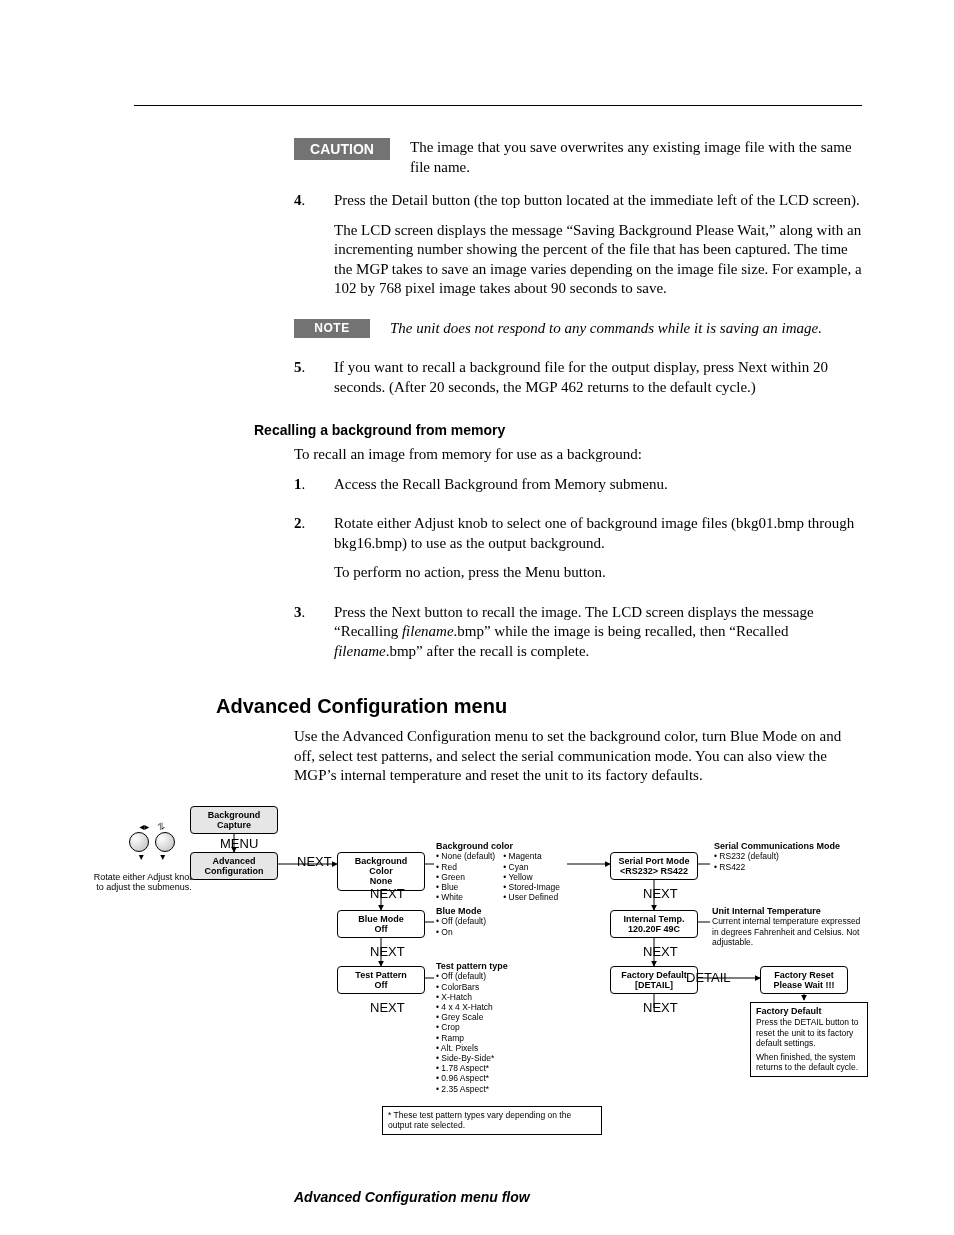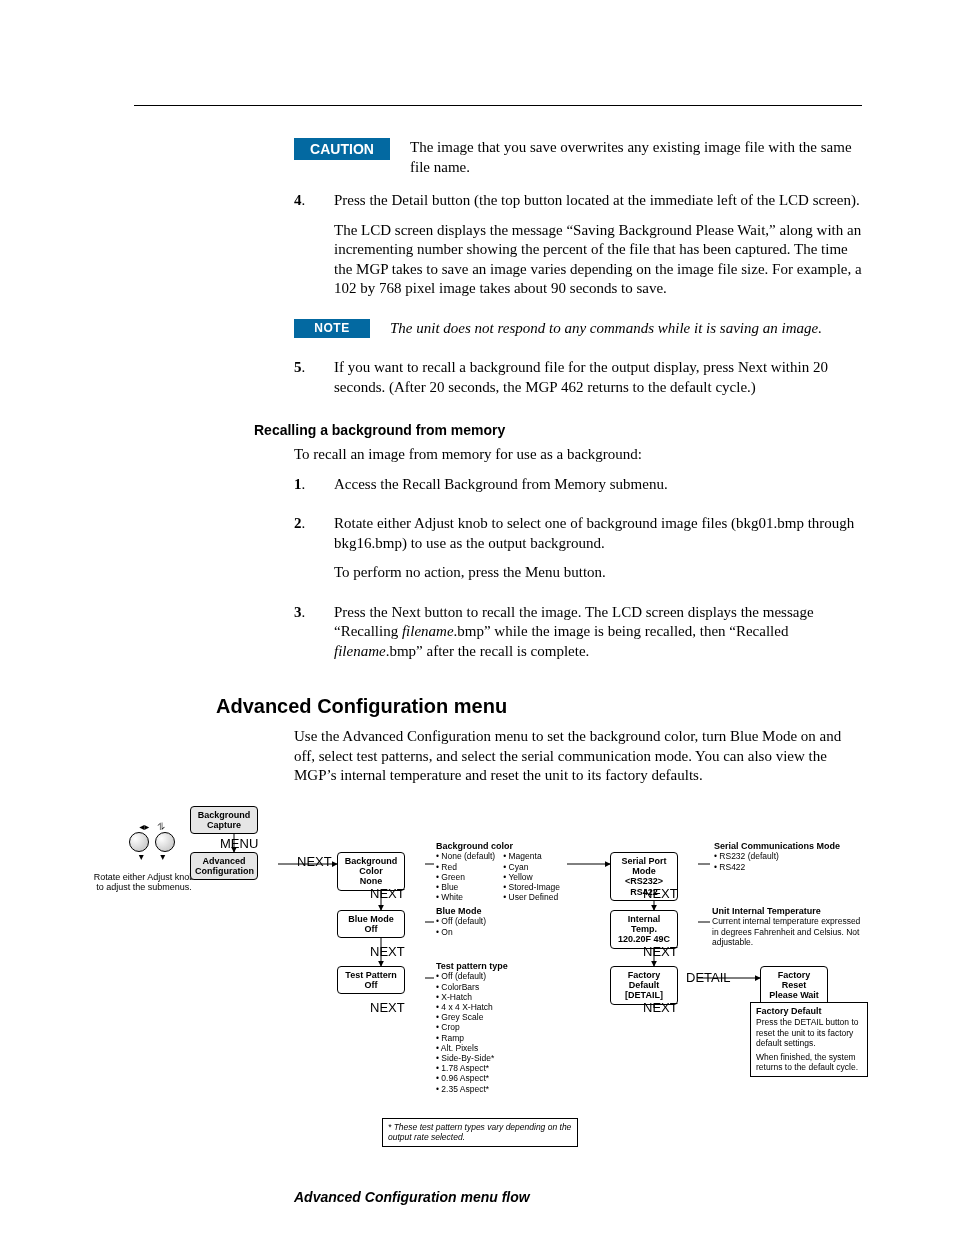--- a/index.html
+++ b/index.html
@@ -22,21 +22,21 @@
   }
   .content {
     margin-left: 220px;
   }
   .callout-row {
     display: flex;
     align-items: flex-start;
     margin-bottom: 4px;
   }
   .callout {
-    background: #0369a1;
+    background: #737373;
     color: #fff;
     font-family: Arial, Helvetica, sans-serif;
     font-weight: bold;
     font-size: 14px;
     padding: 2px 8px;
     margin-right: 16px;
     flex: none;
     text-align: center;
   }
   .callout.caution { width: 80px; }
@@ -88,21 +88,21 @@
   }
   .lcd {
     position: absolute;
     border: 1px solid #000;
     border-radius: 4px;
     background: #fff;
     font-size: 9px;
     font-weight: bold;
     text-align: center;
     padding: 3px 4px;
-    width: 68px;
+    width: 88px;
     box-sizing: border-box;
     line-height: 1.15;
   }
   .lcd.grey { background: #e6e6e6; }
   .nextlbl {
     position: absolute;
     font-size: 13px;
   }
   .knobs {
     position: absolute;
@@ -322,21 +322,21 @@
       <div>• 4 x 4 X-Hatch</div>
       <div>• Grey Scale</div>
       <div>• Crop</div>
       <div>• Ramp</div>
       <div>• Alt. Pixels</div>
       <div>• Side-By-Side*</div>
       <div>• 1.78 Aspect*</div>
       <div>• 0.96 Aspect*</div>
       <div>• 2.35 Aspect*</div>
     </div>
-    <div class="sidebox" style="left:308px; top:312px; width:196px;font-style:italic;">
+    <div class="sidebox" style="left:308px; top:300px; width:220px;">
       <span>* These test pattern types vary depending on the</span><br>
       <span>output rate selected.</span>
     </div>
 
     <div class="lcd" style="left:536px; top:46px;">
       <span>Serial Port Mode</span><br><span>&lt;RS232&gt;  RS422</span>
     </div>
     <div class="nextlbl" style="left:569px; top:80px;">NEXT</div>
     <div class="lcd" style="left:536px; top:104px;">
       <span>Internal Temp.</span><br><span>120.20F    49C</span>

